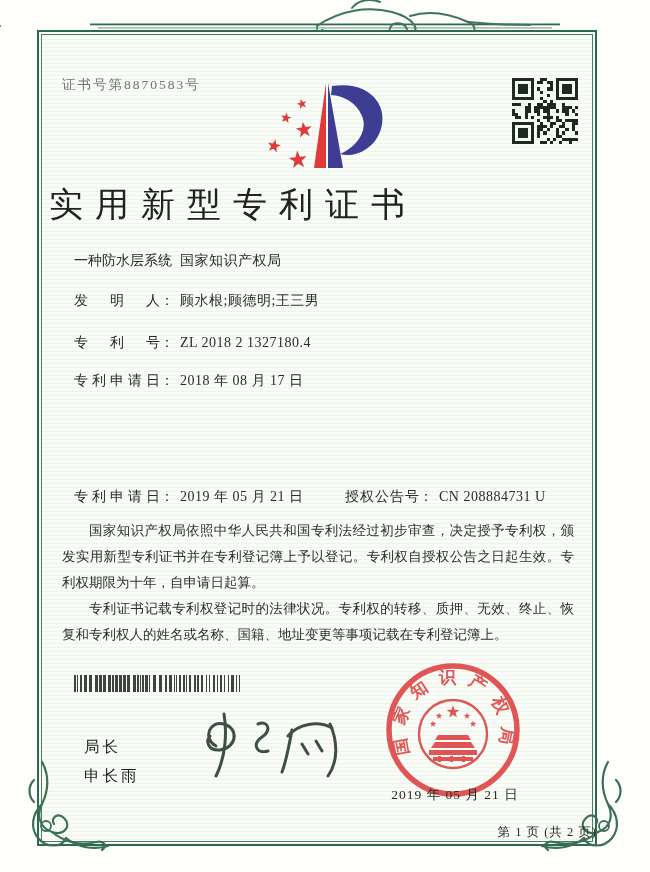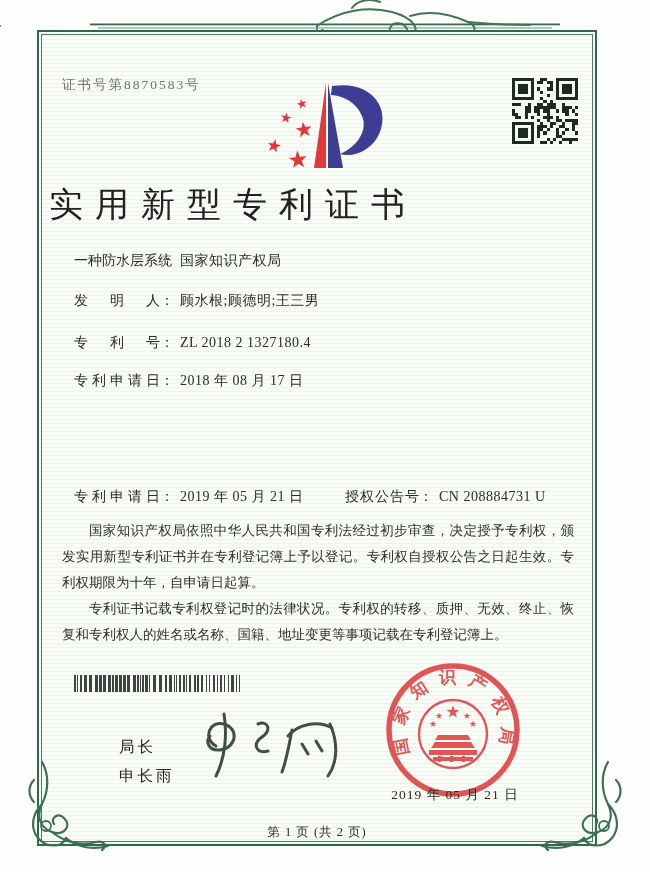--- a/index.html
+++ b/index.html
@@ -30,25 +30,25 @@
   .frow{position:absolute;left:74px;width:512px;font-size:14px;color:#2c2b29;white-space:nowrap;}
   .flabel{display:inline-block;width:86px;text-align:justify;text-align-last:justify;vertical-align:bottom;}
   .fcolon{display:inline-block;margin-right:6px;}
   .fvalue{letter-spacing:0.5px;}
   .fgroup2{position:absolute;left:271px;top:0;}
   
   .body-text{position:absolute;left:62px;top:518px;width:512px;font-size:13.5px;line-height:1.92;color:#2f2e2c;text-align:justify;}
   .body-text p{margin:0;text-indent:2em;}
   
   .barcode{position:absolute;left:74px;top:675px;width:168px;height:17px;}
-  .director{position:absolute;left:84px;top:732px;font-size:15.5px;letter-spacing:3px;color:#22211f;line-height:1.9;margin-left:35px;}
+  .director{position:absolute;left:84px;top:732px;font-size:15.5px;letter-spacing:3px;color:#22211f;line-height:1.9;}
   .signature{position:absolute;left:192px;top:704px;}
   .seal{position:absolute;left:383px;top:660px;}
   .seal-date{position:absolute;left:373px;top:786px;width:164px;text-align:center;font-size:13.5px;color:#2b2a28;letter-spacing:1px;z-index:3;}
-  .footer{position:absolute;left:37px;top:824px;width:560px;text-align:center;font-size:12.5px;color:#2c2b29;letter-spacing:1px;}
+  .footer{position:absolute;left:37px;top:824px;width:560px;text-align:right;font-size:12.5px;color:#2c2b29;letter-spacing:1px;}
 </style>
 </head>
 <body>
 
 <div class="page">
 
   <svg class="deco" style="left:0;top:0" width="650" height="62" viewBox="0 0 650 62">
     <rect x="90" y="23.5" width="470" height="1.8" fill="#35694e"></rect>
     <rect x="98" y="27.5" width="454" height="0.9" fill="#5d8a6b"></rect>
     <g stroke="#3f7457" fill="none" stroke-width="2" stroke-linecap="round">

